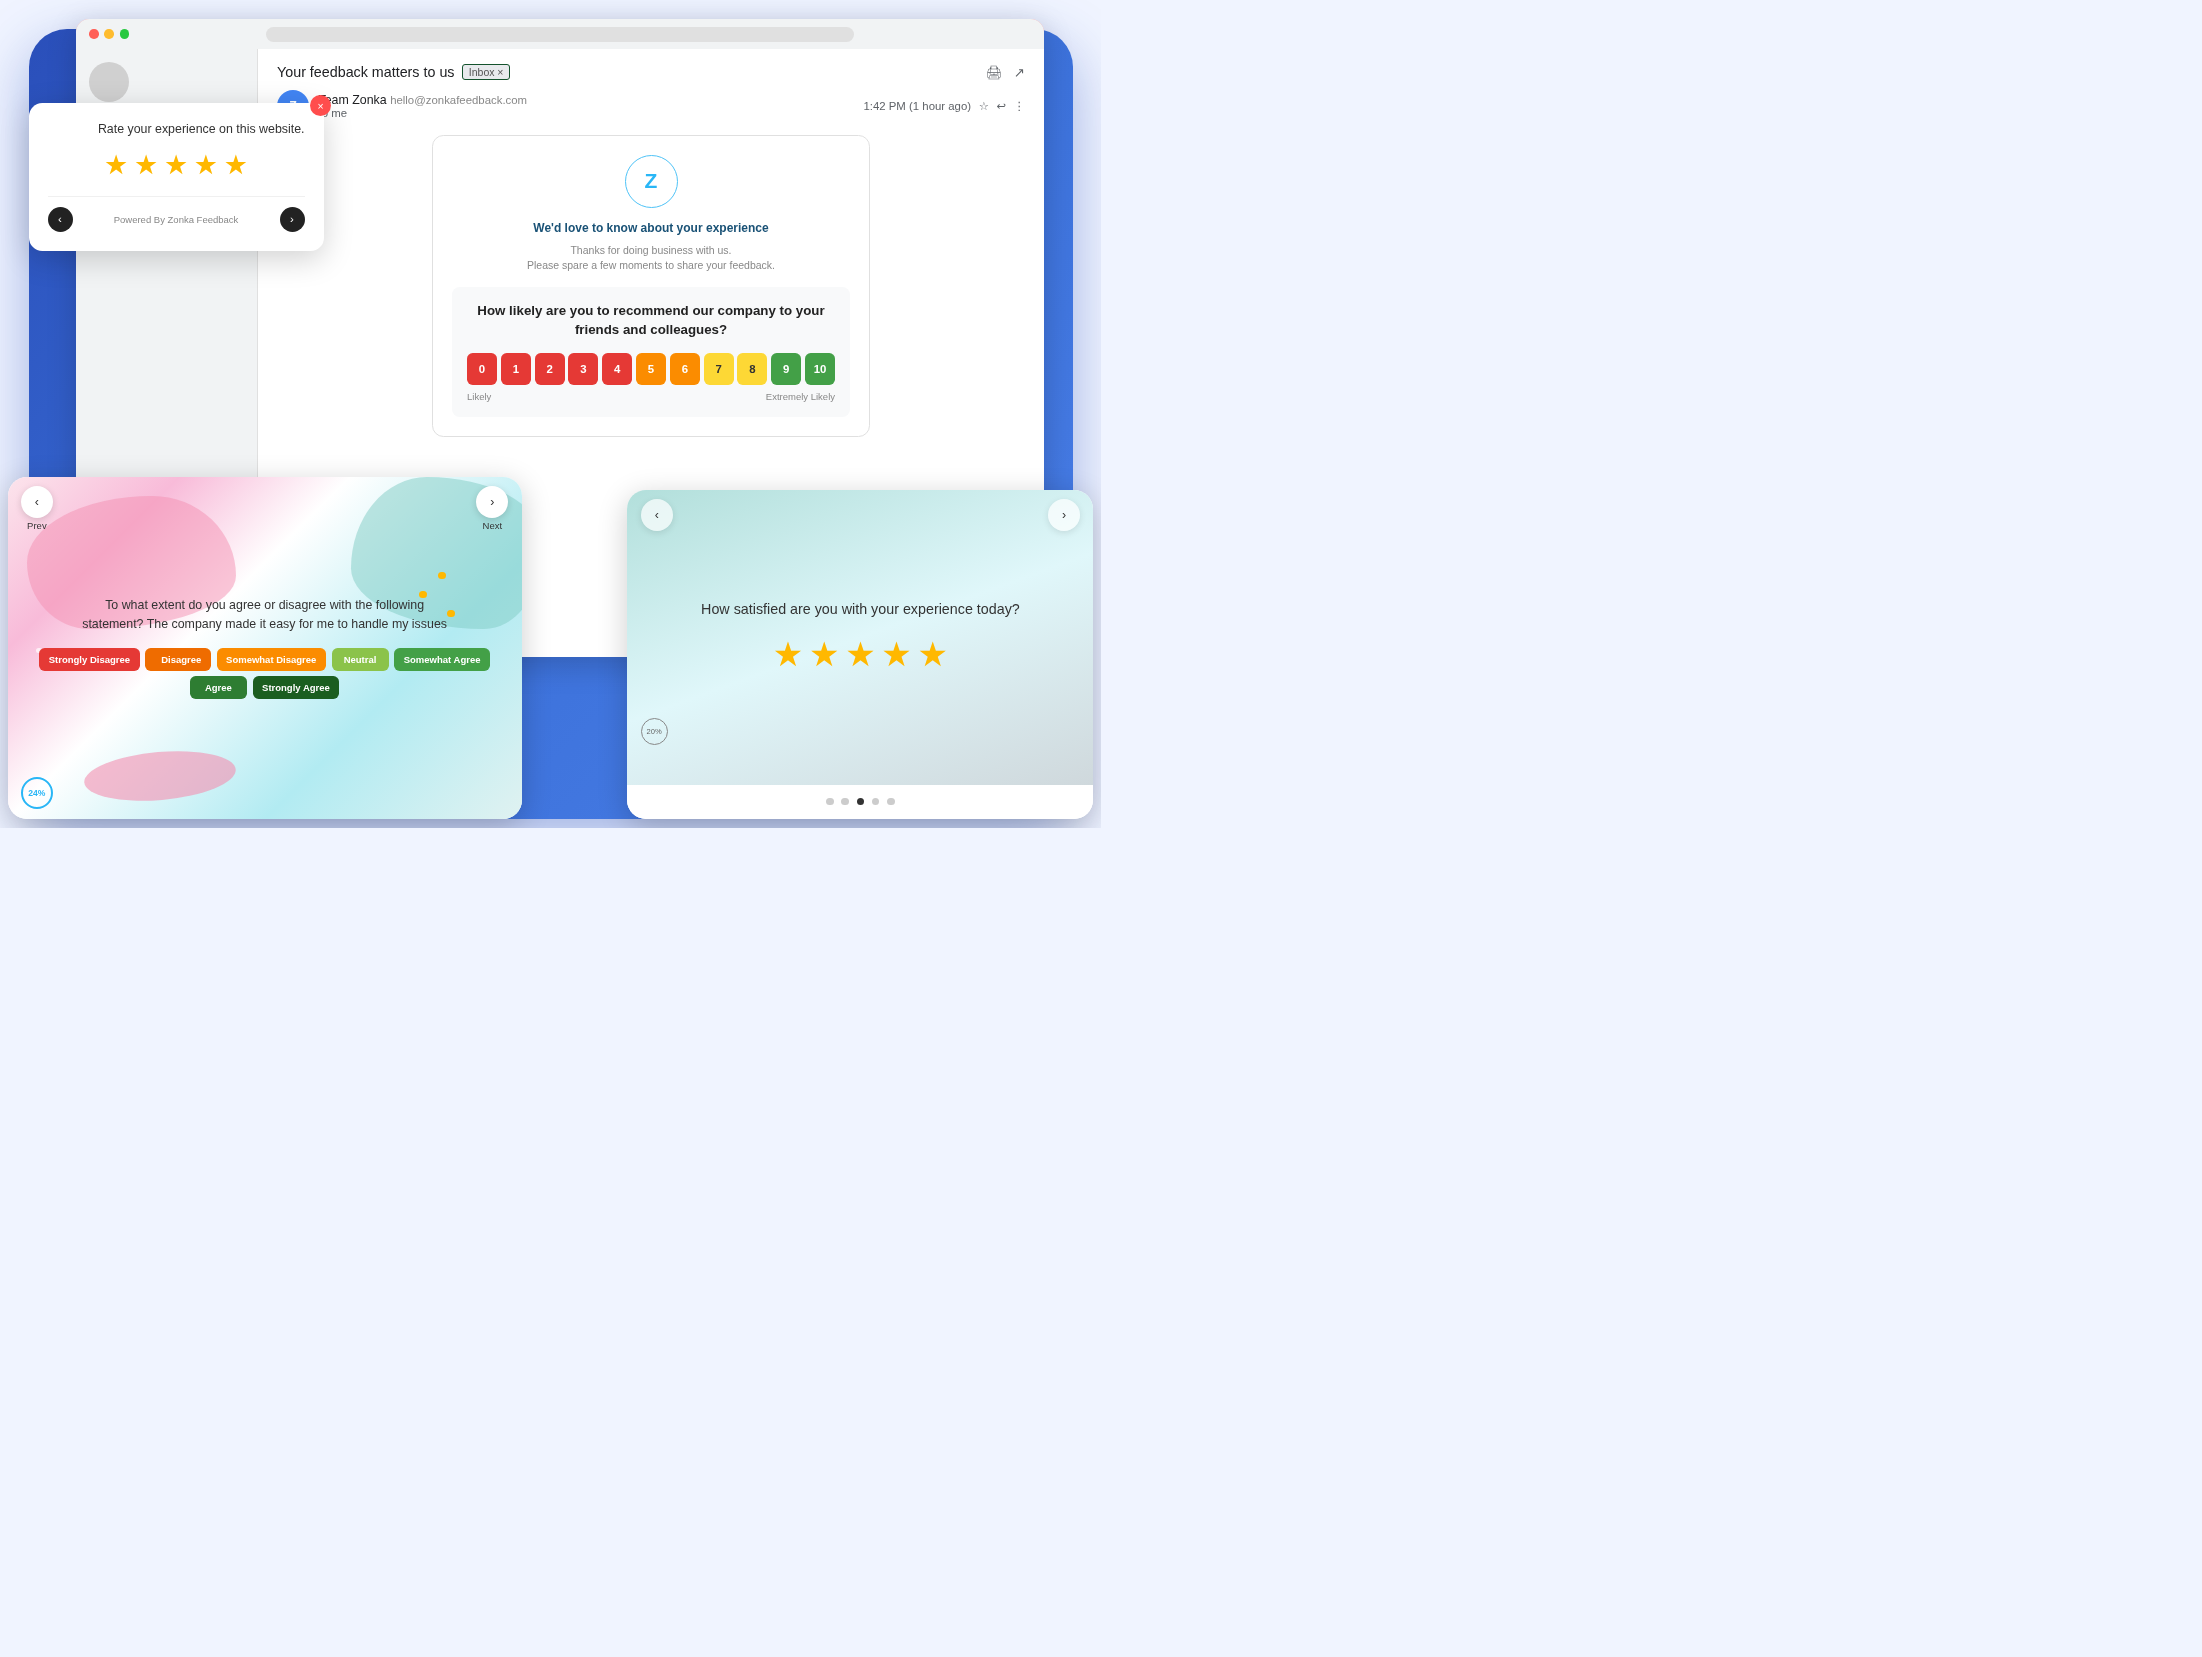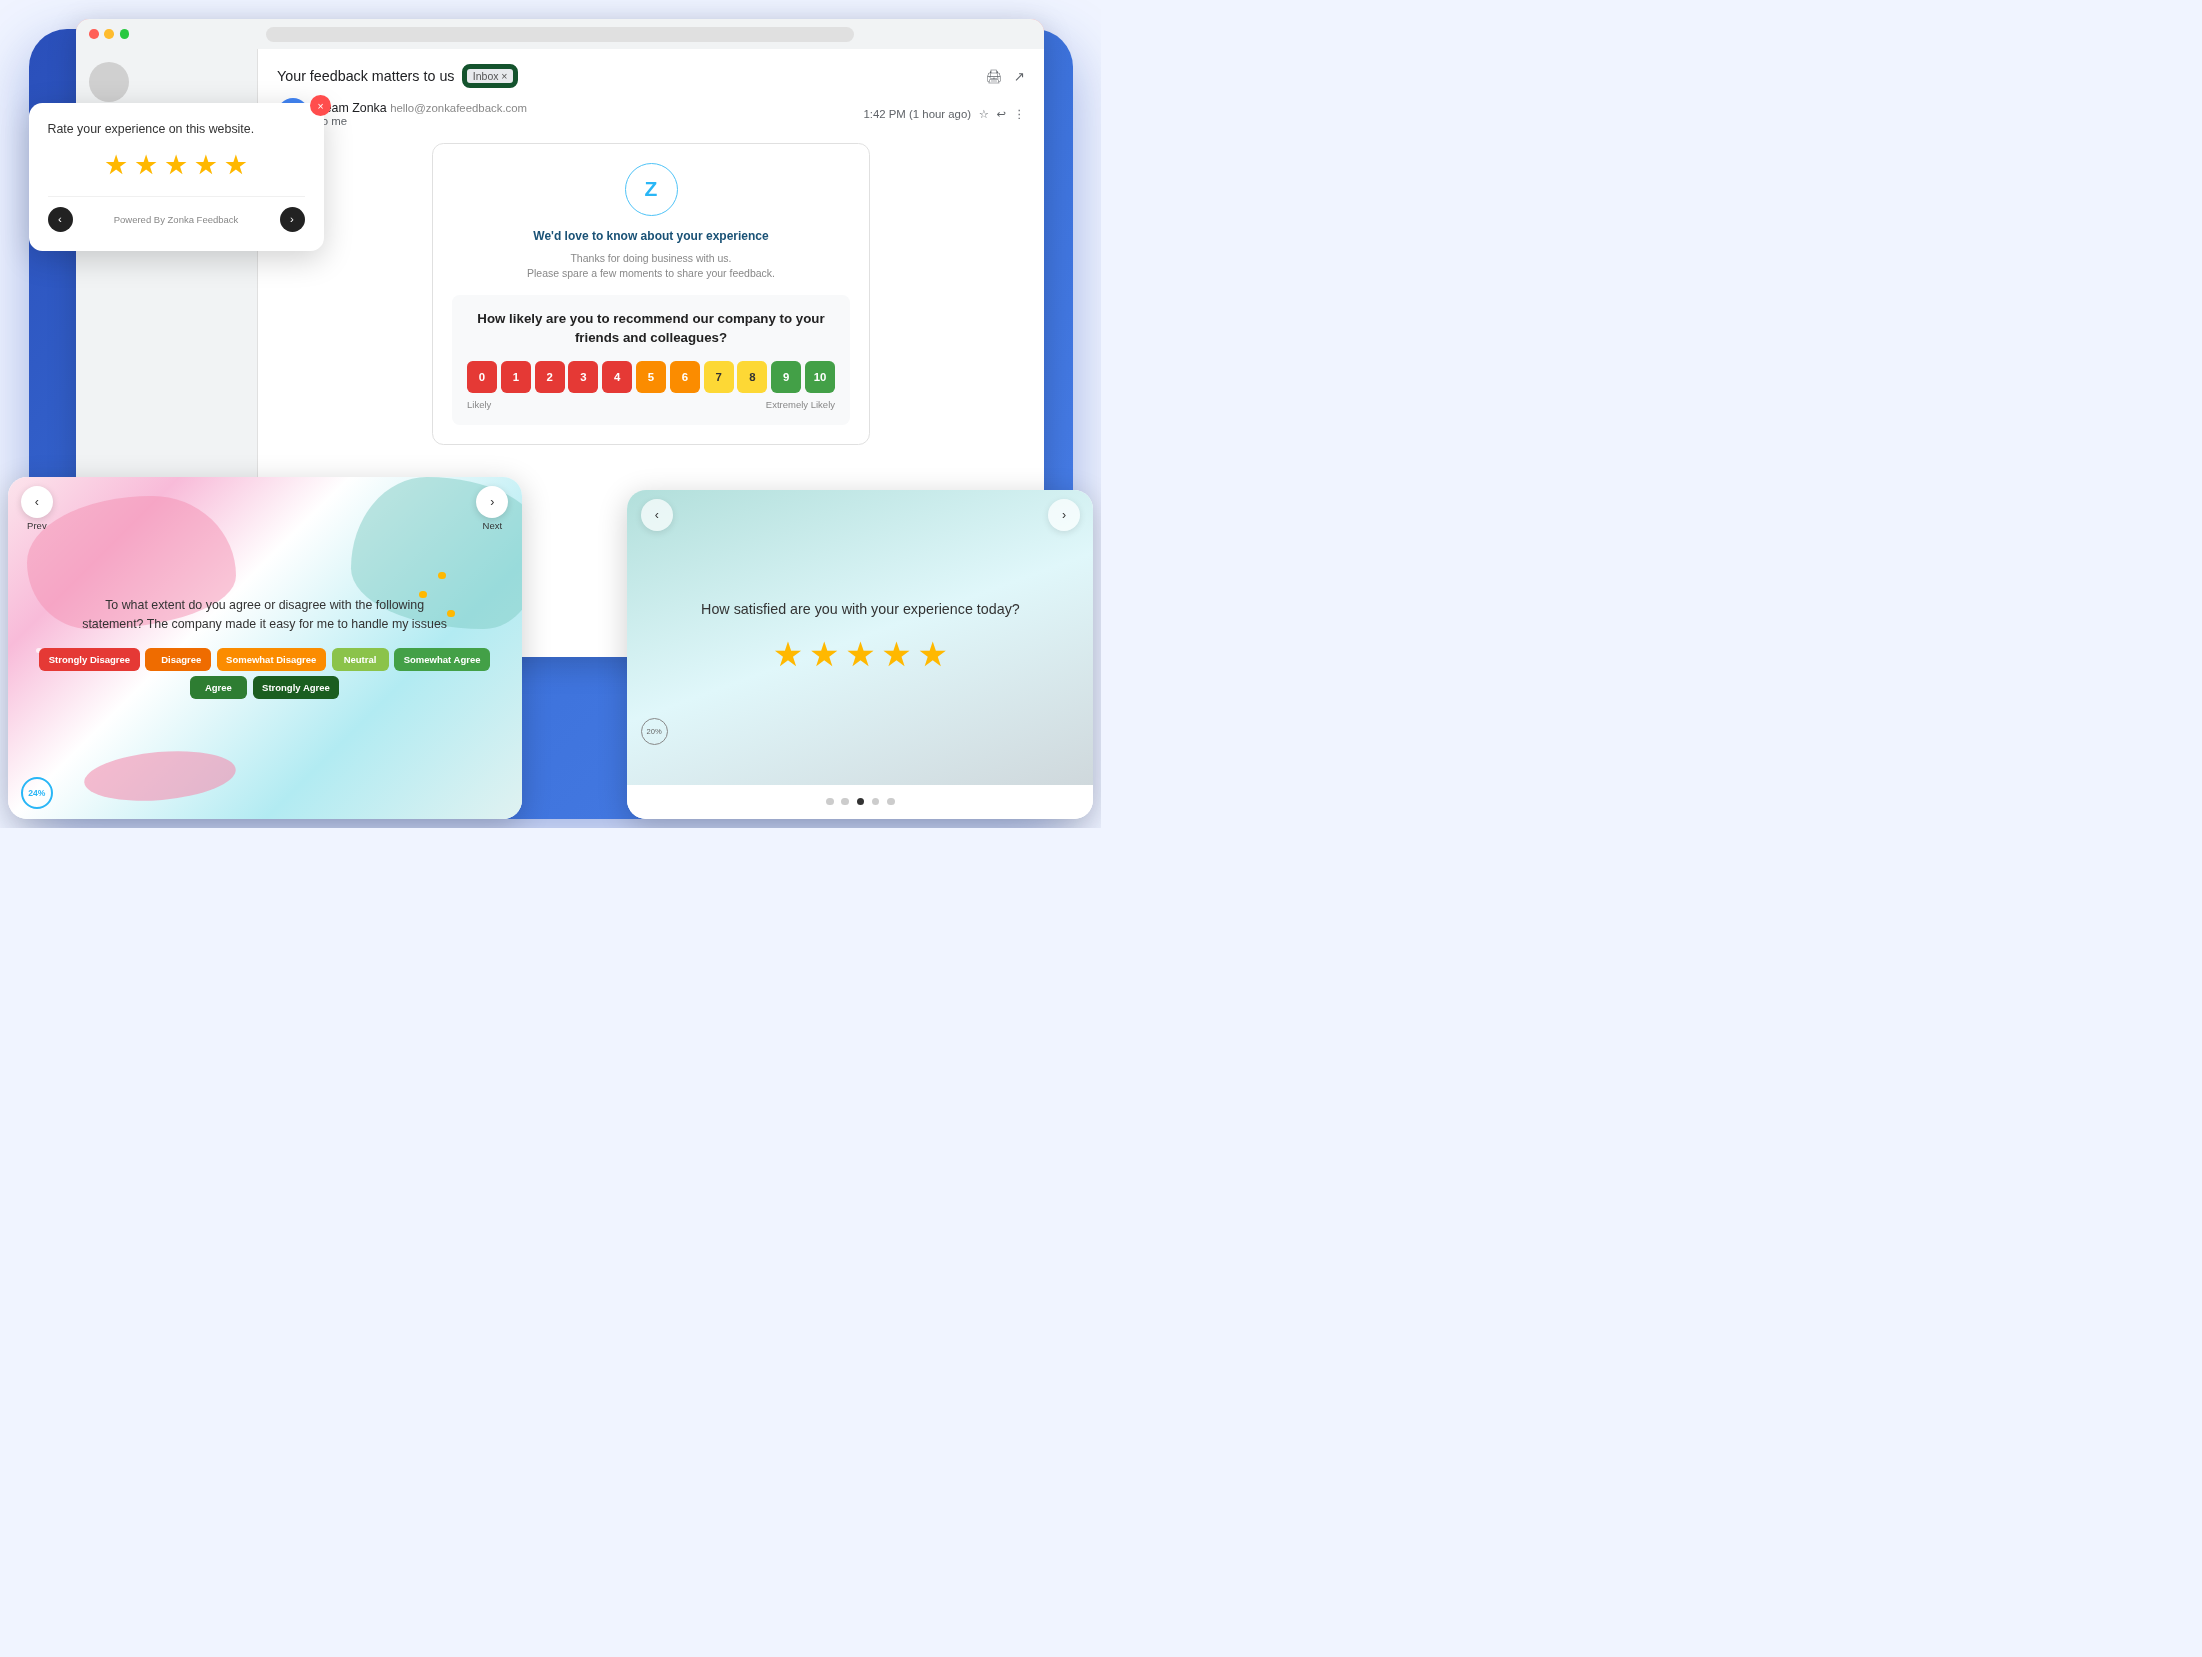--- a/index.html
+++ b/index.html
@@ -110,22 +110,22 @@
       font-size: 14.3px;
       font-weight: 500;
       color: #202124;
       display: flex;
       align-items: center;
       gap: 7.6px;
     }
 
     .inbox-badge {
       background: #e8eaed;
-      border: 5px solid #14532d;
-      border-radius: 8px;
+      border: 1px solid #14532d;
+      border-radius: 3px;
       padding: 1px 5.7px;
       font-size: 10.5px;
       color: #555;
       display: flex;
       align-items: center;
       gap: 2.9px;
     }
 
     .gmail-icons {
       display: flex;
@@ -280,21 +280,21 @@
       background: #ff4d4d;
       color: white;
       display: flex;
       align-items: center;
       justify-content: center;
       font-size: 10.5px;
       cursor: pointer;
     }
 
     .widget-question {
-      text-align: left;
+      text-align: right;
       font-size: 12.4px;
       color: #333;
       margin-bottom: 13.3px;
       font-weight: 500;
     }
 
     .star-row {
       display: flex;
       justify-content: center;
       gap: 5.7px;

